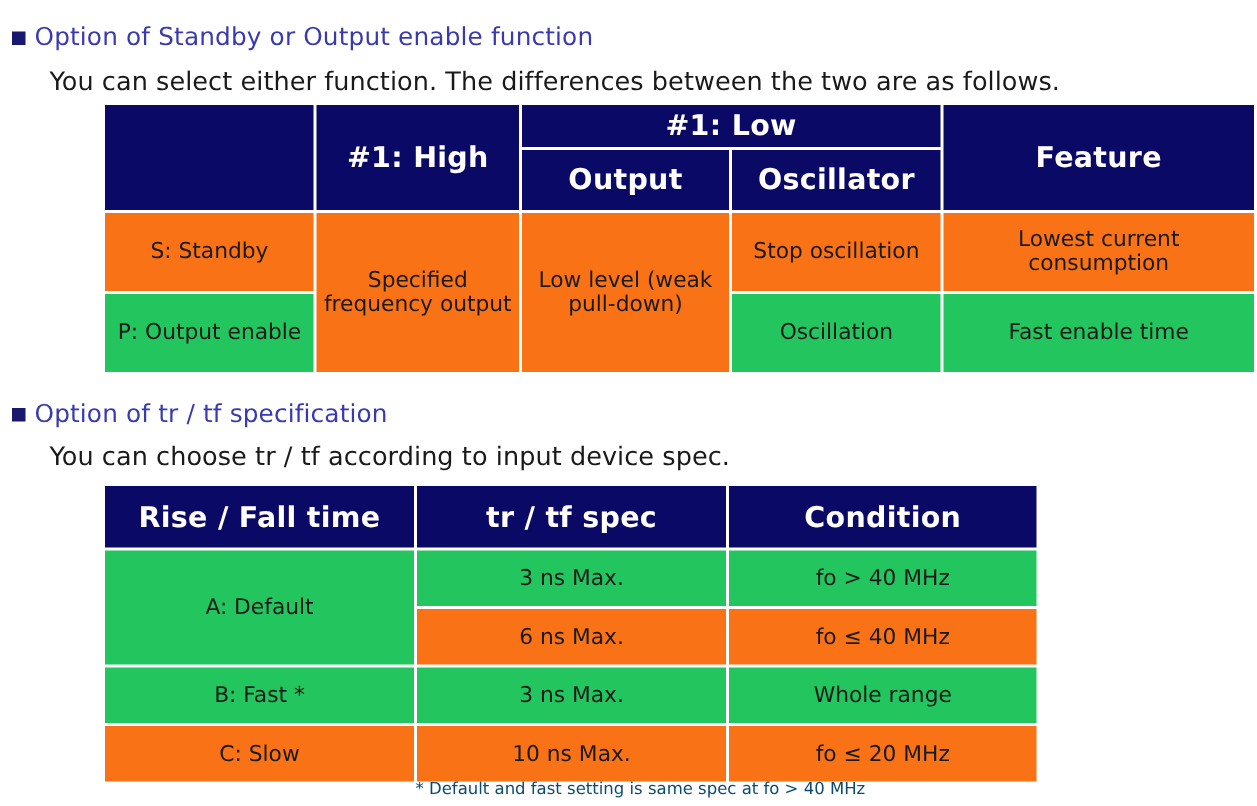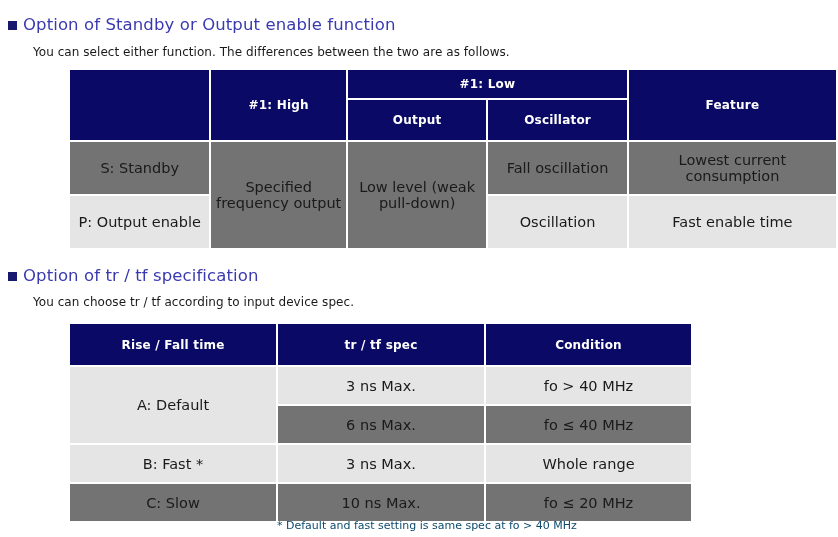--- a/index.html
+++ b/index.html
@@ -34,21 +34,21 @@
   .bullet-sq {
     display: inline-block;
     width: 9px;
     height: 9px;
     background: #18186e;
     flex: 0 0 auto;
     position: relative;
     top: 1px;
   }
   .section-sub {
-    font-size: 12px;
+    font-size: 17px;
     color: #1a1a1a;
     letter-spacing: 0.05px;
   }
 
   
   table.spec {
     border-collapse: separate;
     border-spacing: 2px;
     table-layout: fixed;
   }
@@ -56,25 +56,25 @@
   table.spec td {
     padding: 0 4px;
     text-align: center;
     vertical-align: middle;
     font-weight: normal;
   }
   table.spec th {
     background: #0a0a66;
     color: #ffffff;
     font-weight: bold;
-    font-size: 12px;
+    font-size: 19px;
     letter-spacing: 0.2px;
   }
-  td.lite { background: #737373; font-size: 14.5px; color: #1a1a1a; }
-  td.dark { background: #e5e5e5; font-size: 14.5px; color: #1a1a1a; }
+  td.lite { background: #f97316; font-size: 14.5px; color: #1a1a1a; }
+  td.dark { background: #22c55e; font-size: 14.5px; color: #1a1a1a; }
 
   
   #head-1 { position: absolute; left: 8px;  top: 5px; }
   #sub-1  { position: absolute; left: 33px; top: 35px; }
   #table-1{ position: absolute; left: 68px; top: 58px; }
 
   #head-2 { position: absolute; left: 8px;  top: 256px; align-items: center; }
   #sub-2  { position: absolute; left: 33px; top: 285px; }
   #table-2{ position: absolute; left: 68px; top: 312px; }
 
@@ -123,21 +123,21 @@
       <tr>
         <th style="height:40px">Output</th>
         <th style="height:16px">Oscillator</th>
       </tr>
     </thead>
     <tbody>
       <tr>
         <td class="lite" style="height:52px">S: Standby</td>
         <td class="lite" rowspan="2">Specified frequency output</td>
         <td class="lite" rowspan="2">Low level (weak pull-down)</td>
-        <td class="lite" style="height:52px">Fall oscillation</td>
+        <td class="lite" style="height:52px">Stop oscillation</td>
         <td class="lite" style="height:52px">Lowest current consumption</td>
       </tr>
       <tr>
         <td class="dark" style="height:52px">P: Output enable</td>
         <td class="dark" style="height:52px">Oscillation</td>
         <td class="dark" style="height:52px">Fast enable time</td>
       </tr>
     </tbody>
   </table>
 

